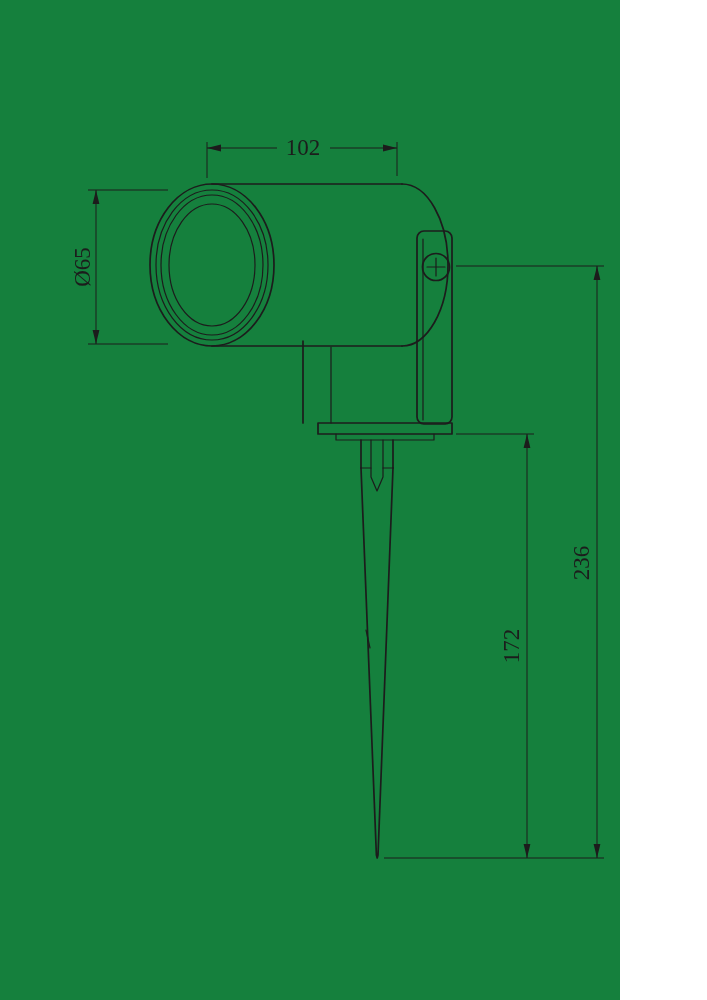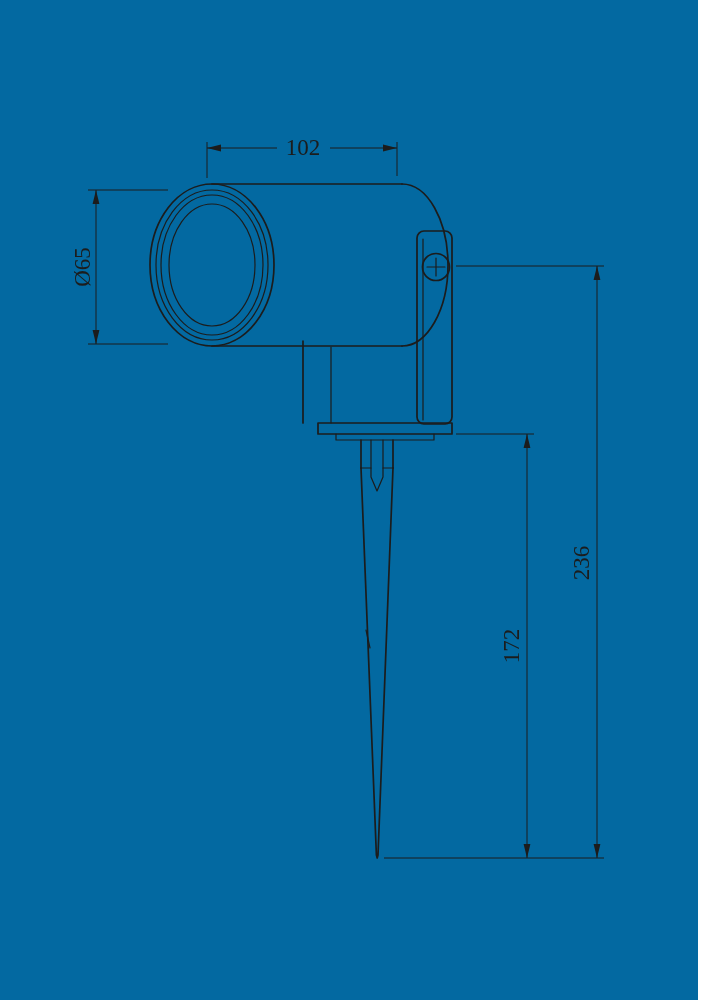--- a/index.html
+++ b/index.html
@@ -1,24 +1,24 @@
 <!DOCTYPE html>
 <html><head>
 <meta charset="utf-8">
 <style>
   html, body {
     margin: 0;
     padding: 0;
     background: #ffffff;
   }
   .stage {
-    width: 698px;
+    width: 620px;
     height: 1000px;
     position: relative;
-    background: #0369a1;
+    background: #15803d;
     overflow: hidden;
   }
   svg { display: block; }
   .obj {
     fill: none;
     stroke: #1c1c1c;
     stroke-width: 1.7;
     stroke-linecap: round;
     stroke-linejoin: round;
   }

